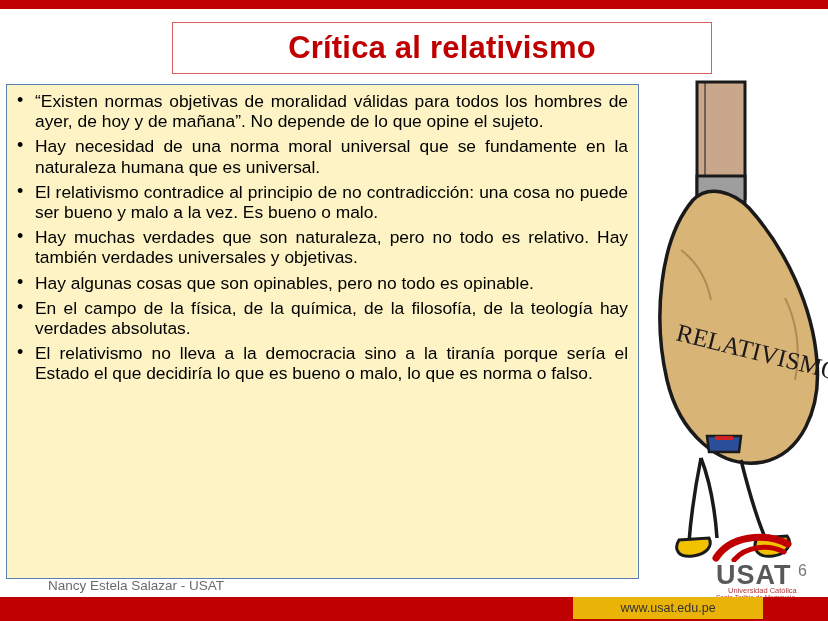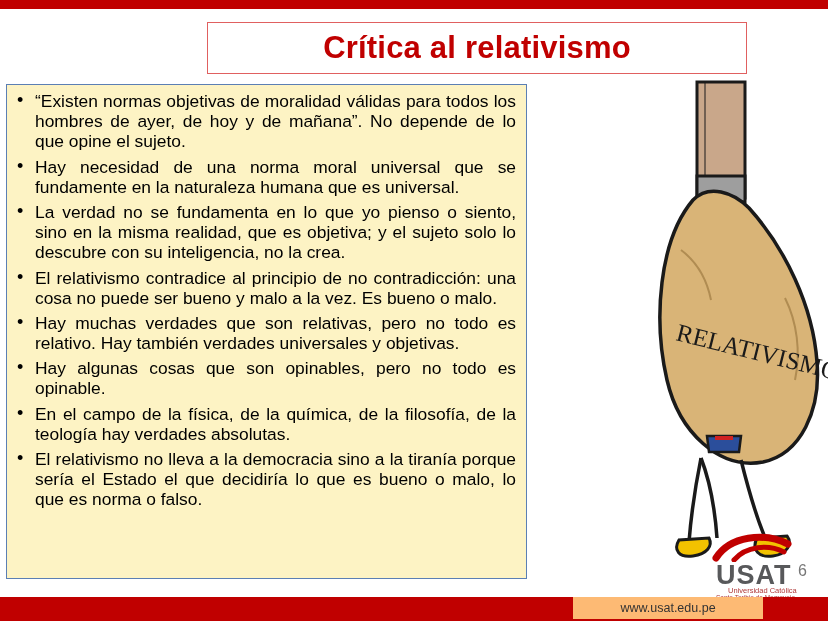--- a/index.html
+++ b/index.html
@@ -35,36 +35,35 @@
     left: 172px;
     top: 22px;
     width: 540px;
     height: 52px;
     border: 1.5px solid #e06060;
     background: #ffffff;
     box-sizing: border-box;
     display: flex;
     align-items: center;
     justify-content: center;
-    margin-left: 35px;
   }
   .title-text {
     font-size: 31px;
     font-weight: bold;
     color: #c00000;
     font-family: "Liberation Sans", sans-serif;
     letter-spacing: 0.2px;
     white-space: nowrap;
   }
   
   .content-box {
     position: absolute;
     left: 6px;
     top: 84px;
-    width: 521px;
+    width: 633px;
     height: 495px;
     background: #fdf3c4;
     border: 1px solid #5b7fb4;
     box-sizing: border-box;
     padding: 6px 10px 4px 8px;
   }
   ul.bullets {
     list-style: none;
     margin: 0;
     padding: 0;
@@ -112,21 +111,21 @@
     width: 828px;
     height: 24px;
     background: #c00000;
   }
   .url-plate {
     position: absolute;
     left: 573px;
     top: 597px;
     width: 190px;
     height: 22px;
-    background: #fdba74;
+    background: #eab308;
     display: flex;
     align-items: center;
     justify-content: center;
   }
   .url-plate span {
     font-size: 12.5px;
     color: #333333;
     font-family: "Liberation Sans", sans-serif;
   }
   
@@ -181,23 +180,22 @@
   <div class="top-bar"></div>
 
   <div class="title-box">
     <div class="title-text">Crítica al relativismo</div>
   </div>
 
   <div class="content-box">
     <ul class="bullets">
       <li>“Existen normas objetivas de moralidad válidas para todos los hombres de ayer, de hoy y de mañana”. No depende de lo que opine el sujeto.</li>
       <li>Hay necesidad de una norma moral universal que se fundamente en la naturaleza humana que es universal.</li>
-      <li>La verdad no se fundamenta en lo que yo pienso o siento, sino en la misma realidad, que es objetiva; y el sujeto solo lo descubre con su inteligencia, no la crea.</li>
       <li>El relativismo contradice al principio de no contradicción: una cosa no puede ser bueno y malo a la vez. Es bueno o malo.</li>
-      <li>Hay  muchas verdades que son relativas, pero no todo es relativo. Hay también verdades universales y objetivas.</li>
+      <li>Hay  muchas verdades que son naturaleza, pero no todo es relativo. Hay también verdades universales y objetivas.</li>
       <li>Hay algunas cosas que son opinables, pero no todo es opinable.</li>
       <li>En el campo de la física, de la química, de la filosofía, de la teología hay verdades absolutas.</li>
       <li>El  relativismo no lleva a la democracia sino a la tiranía porque sería el Estado el que decidiría lo que es bueno o malo, lo que es norma o falso.</li>
     </ul>
   </div>
 
   <div class="art">
     <svg width="183" height="480" viewBox="0 0 183 480" xmlns="http://www.w3.org/2000/svg">
 
       <path d="M52 2 L100 2 L100 118 L52 118 Z" fill="#c9a78a" stroke="#1a1a1a" stroke-width="3"></path>
@@ -216,20 +214,21 @@
       <path d="M96 380 C104 412 112 440 122 462" stroke="#1a1a1a" stroke-width="3.5" fill="none"></path>
 
       <path d="M34 460 C28 470 34 478 48 476 C62 474 68 466 64 458 Z" fill="#f2c200" stroke="#1a1a1a" stroke-width="3"></path>
       <path d="M112 458 C106 470 114 478 128 476 C142 474 148 464 142 456 Z" fill="#f2c200" stroke="#1a1a1a" stroke-width="3"></path>
 
       <path d="M62 356 L96 356 L94 372 L64 372 Z" fill="#2b4e9b" stroke="#1a1a1a" stroke-width="2.5"></path>
       <path d="M70 358 L88 358" stroke="#cf2222" stroke-width="4"></path>
     </svg>
   </div>
 
+  <div class="author">Nancy Estela Salazar - USAT</div>
 
   <div class="logo">
     <svg width="120" height="30" viewBox="0 0 120 30" style="position:absolute;left:0;top:-16px" xmlns="http://www.w3.org/2000/svg">
       <path d="M4 26 C18 4 52 0 76 12" stroke="#c00000" stroke-width="7" fill="none" stroke-linecap="round"></path>
       <path d="M22 28 C34 14 56 12 72 20" stroke="#c00000" stroke-width="5" fill="none" stroke-linecap="round"></path>
     </svg>
     <div class="logo-word">USAT</div>
     <div class="logo-num">6</div>
     <div class="logo-sub1">Universidad Católica</div>
     <div class="logo-sub2">Santo Toribio de Mogrovejo</div>

